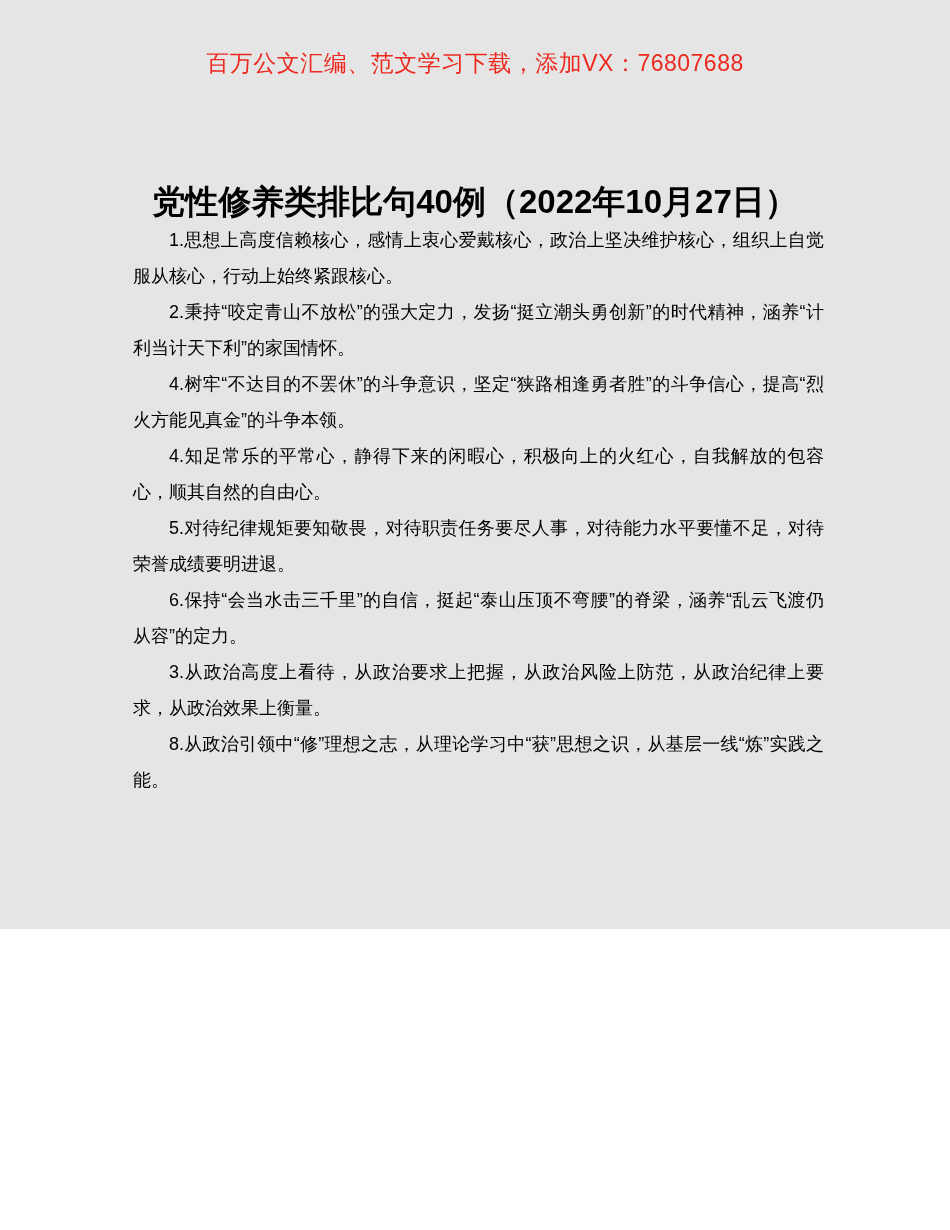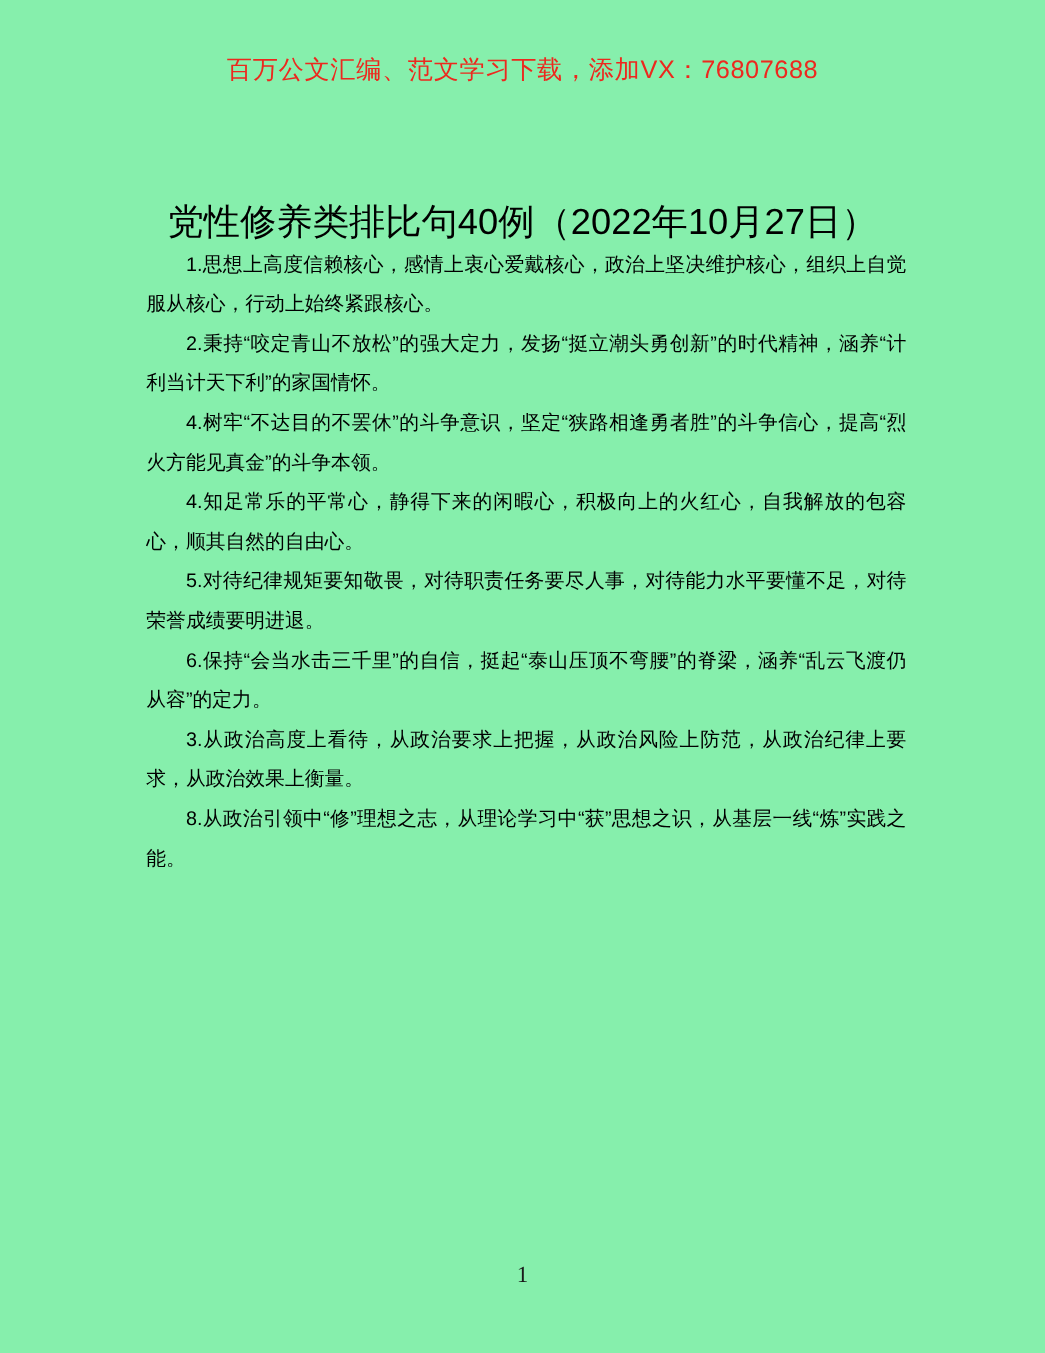--- a/index.html
+++ b/index.html
@@ -3,22 +3,22 @@
 <meta charset="utf-8">
 <style>
   html, body {
     margin: 0;
     padding: 0;
     background: #ffffff;
   }
   .page {
     position: relative;
     width: 950px;
-    height: 1230px;
-    background: #86efac;
+    height: 929px;
+    background: #e5e5e5;
     overflow: hidden;
     font-family: "Liberation Sans", "DejaVu Sans", sans-serif;
     color: #000000;
   }
   .promo-header {
     position: absolute;
     top: 48px;
     left: 0;
     width: 100%;
     text-align: center;
@@ -28,21 +28,21 @@
     font-weight: 400;
   }
   .doc-title {
     position: absolute;
     top: 156px;
     left: 0;
     width: 100%;
     text-align: center;
     font-size: 33px;
     line-height: 48px;
-    font-weight: 400;
+    font-weight: 700;
     color: #000000;
   }
   .content {
     position: absolute;
     top: 222px;
     left: 133px;
     width: 691px;
     font-size: 18px;
     line-height: 36px;
     text-align: justify;

